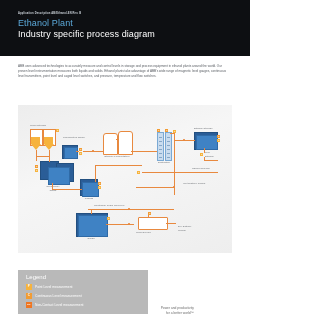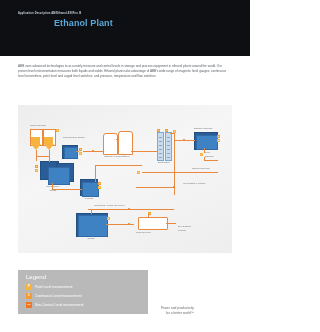--- a/index.html
+++ b/index.html
@@ -23,25 +23,24 @@
   }
   .hdr-kicker {
     position: absolute; left: 18px; top: 12px;
     font-size: 2.6px; font-weight: bold;
     letter-spacing: .15px;
     color: #cfd6dd;
     white-space: nowrap;
   }
   .hdr-title {
     position: absolute; left: 18px; top: 18px;
-    font-size: 9px; font-weight: 700;
+    font-size: 9px; font-weight: 400;
     color: #5ba8d8;
     letter-spacing: .1px;
     white-space: nowrap;
-    margin-left: 36px;
   }
   .hdr-subtitle {
     position: absolute; left: 18px; top: 29px;
     font-size: 9px; font-weight: 400;
     color: #ffffff;
     letter-spacing: .1px;
     white-space: nowrap;
   }
 
   
@@ -191,20 +190,21 @@
   }
 </style>
 </head>
 <body>
 
 <div class="page">
 
   <div class="header">
     <div class="hdr-kicker">Application Description AB/Ethanol-EN Rev. B</div>
     <div class="hdr-title">Ethanol Plant</div>
+    <div class="hdr-subtitle">Industry specific process diagram</div>
   </div>
 
   <div class="intro">ABB uses advanced technologies to accurately measure and control levels in storage and process equipment in ethanol plants around the world. Our proven level instrumentation measures both liquids and solids. Ethanol plants take advantage of ABB's wide range of magnetic level gauges, continuous level transmitters, point level and caged level switches, and pressure, temperature and flow switches.</div>
 
   <div class="diagram">
 
     <div class="dlabel" style="left:12px; top:19px;">Grain Storage</div>
     <div class="silo" style="left:12px; top:24px; width:11px; height:15px;"></div>
     <div class="silo-fill" style="left:13px; top:32px; width:9px; height:6.5px;"></div>
     <div class="cone" style="left:12.5px; top:38.8px; border-left-width:5px; border-right-width:5px; border-top-width:6px;"></div>

